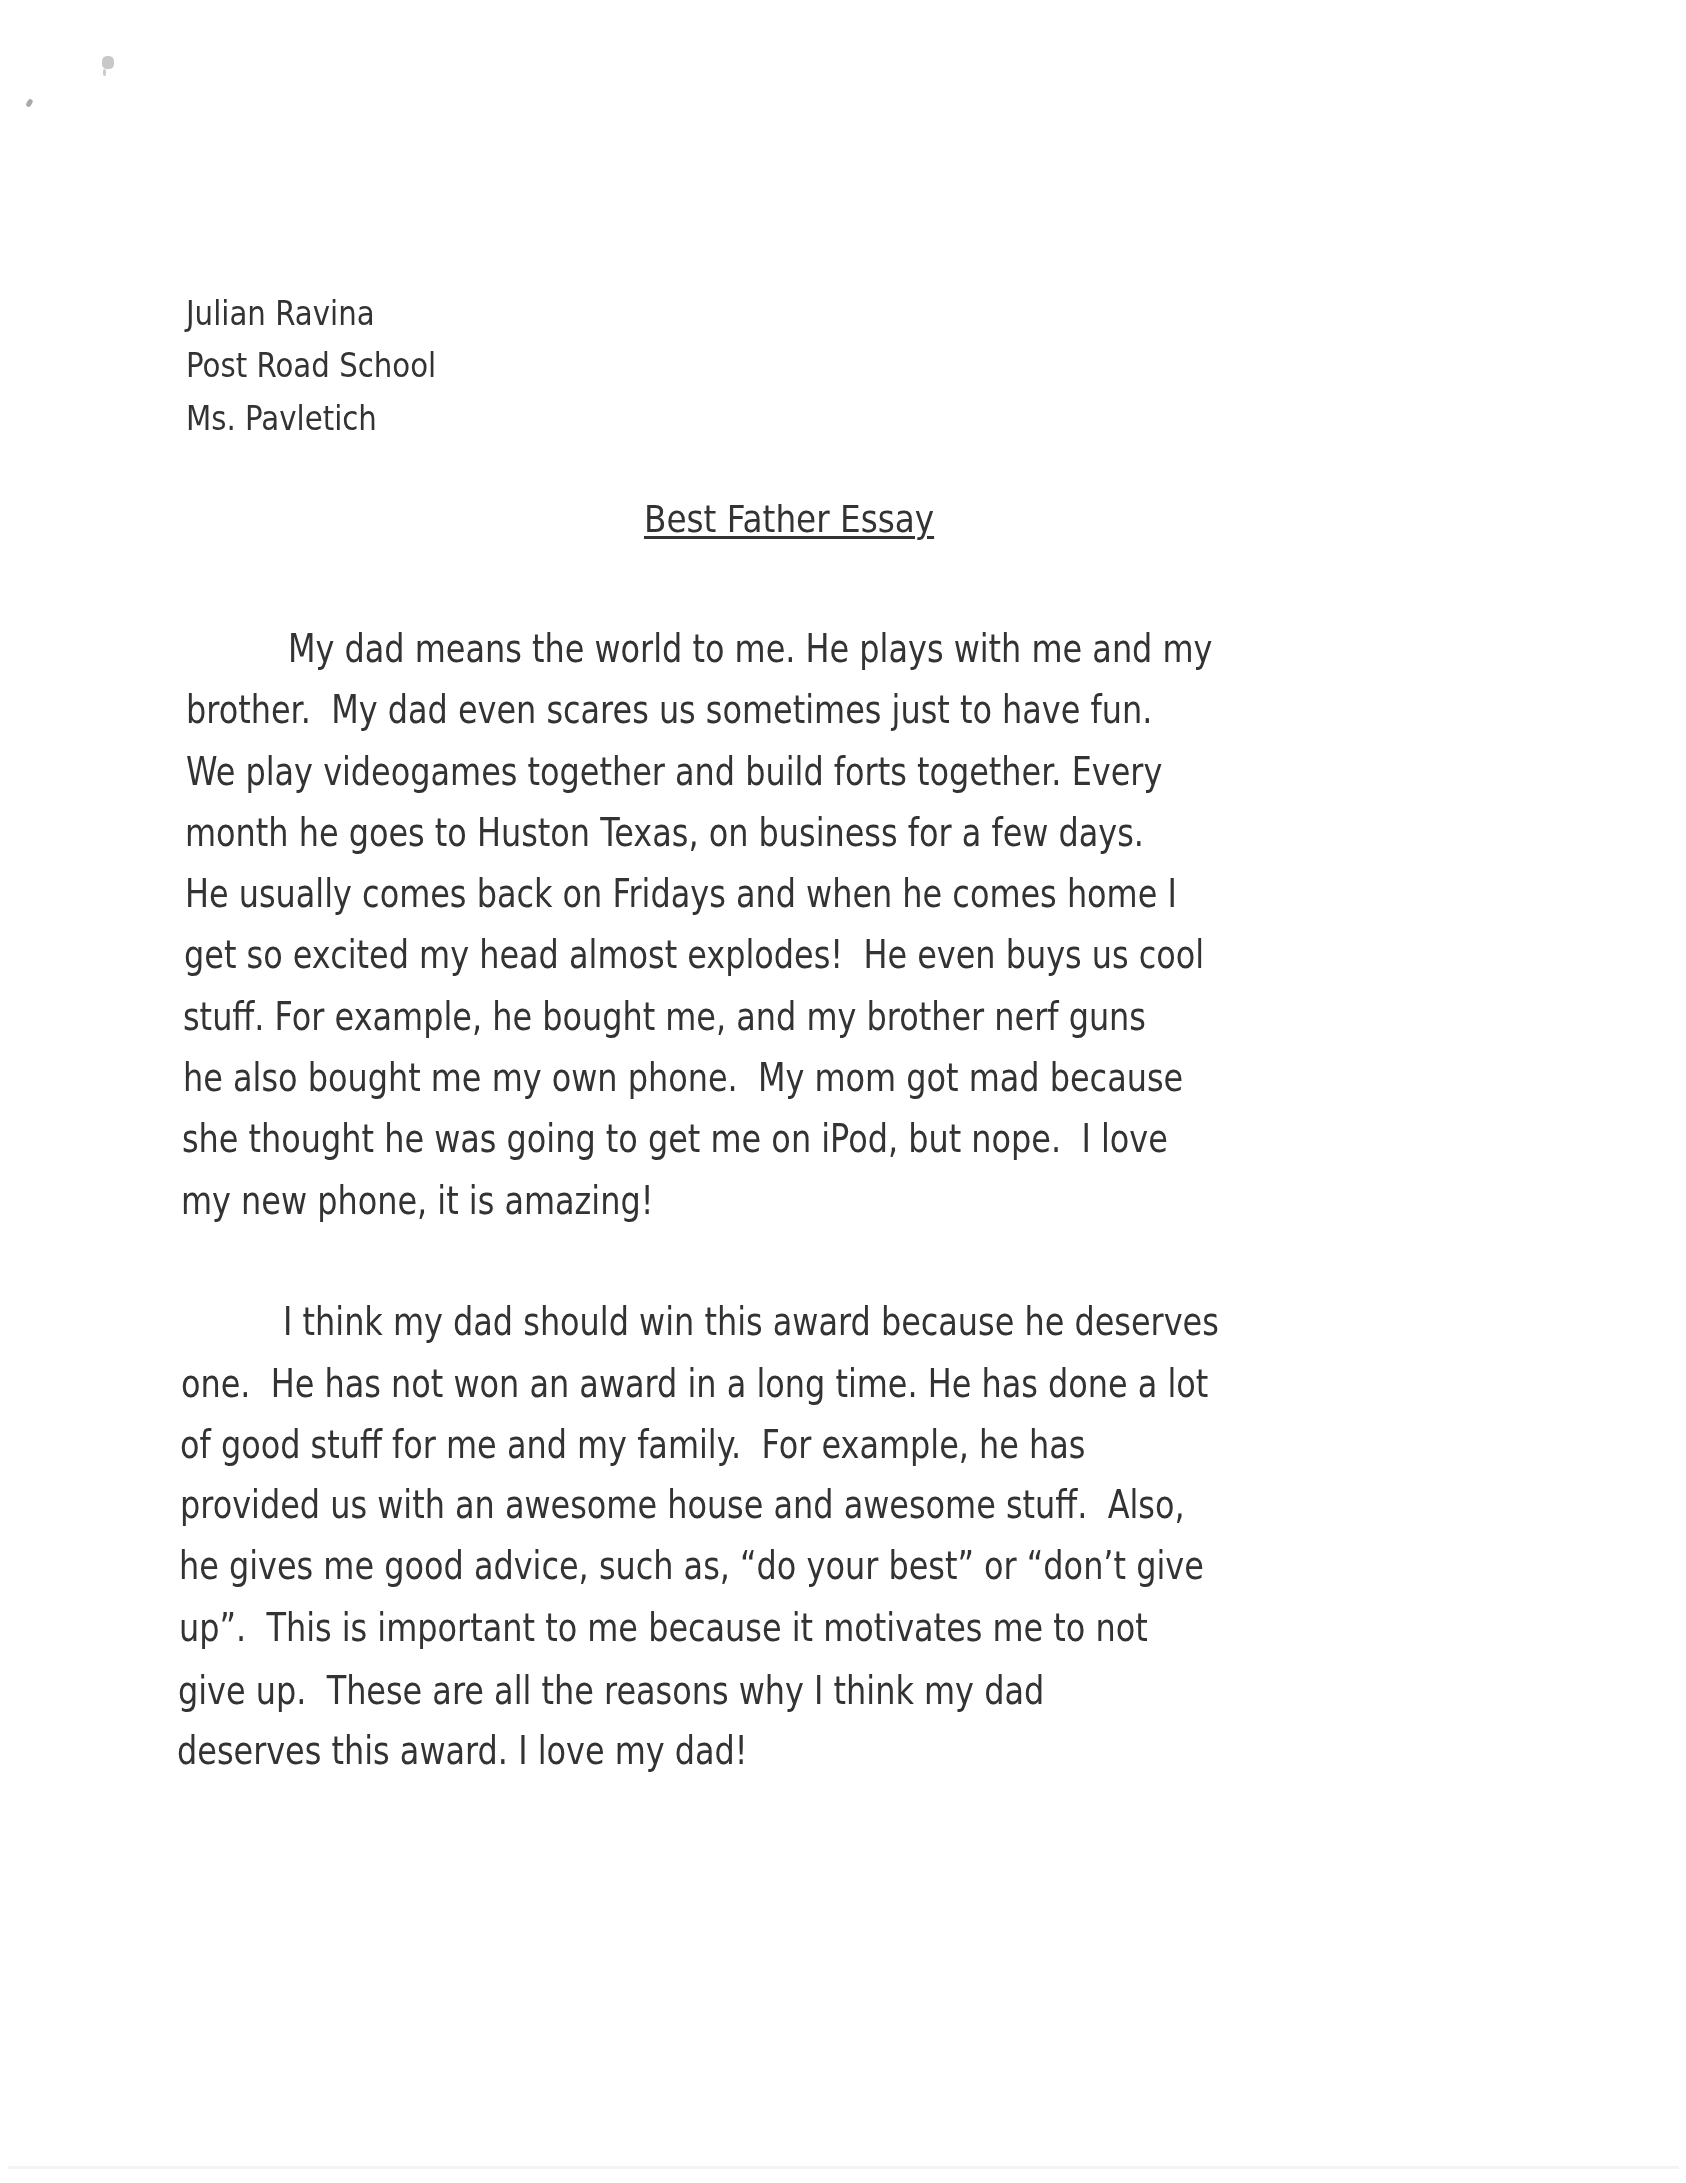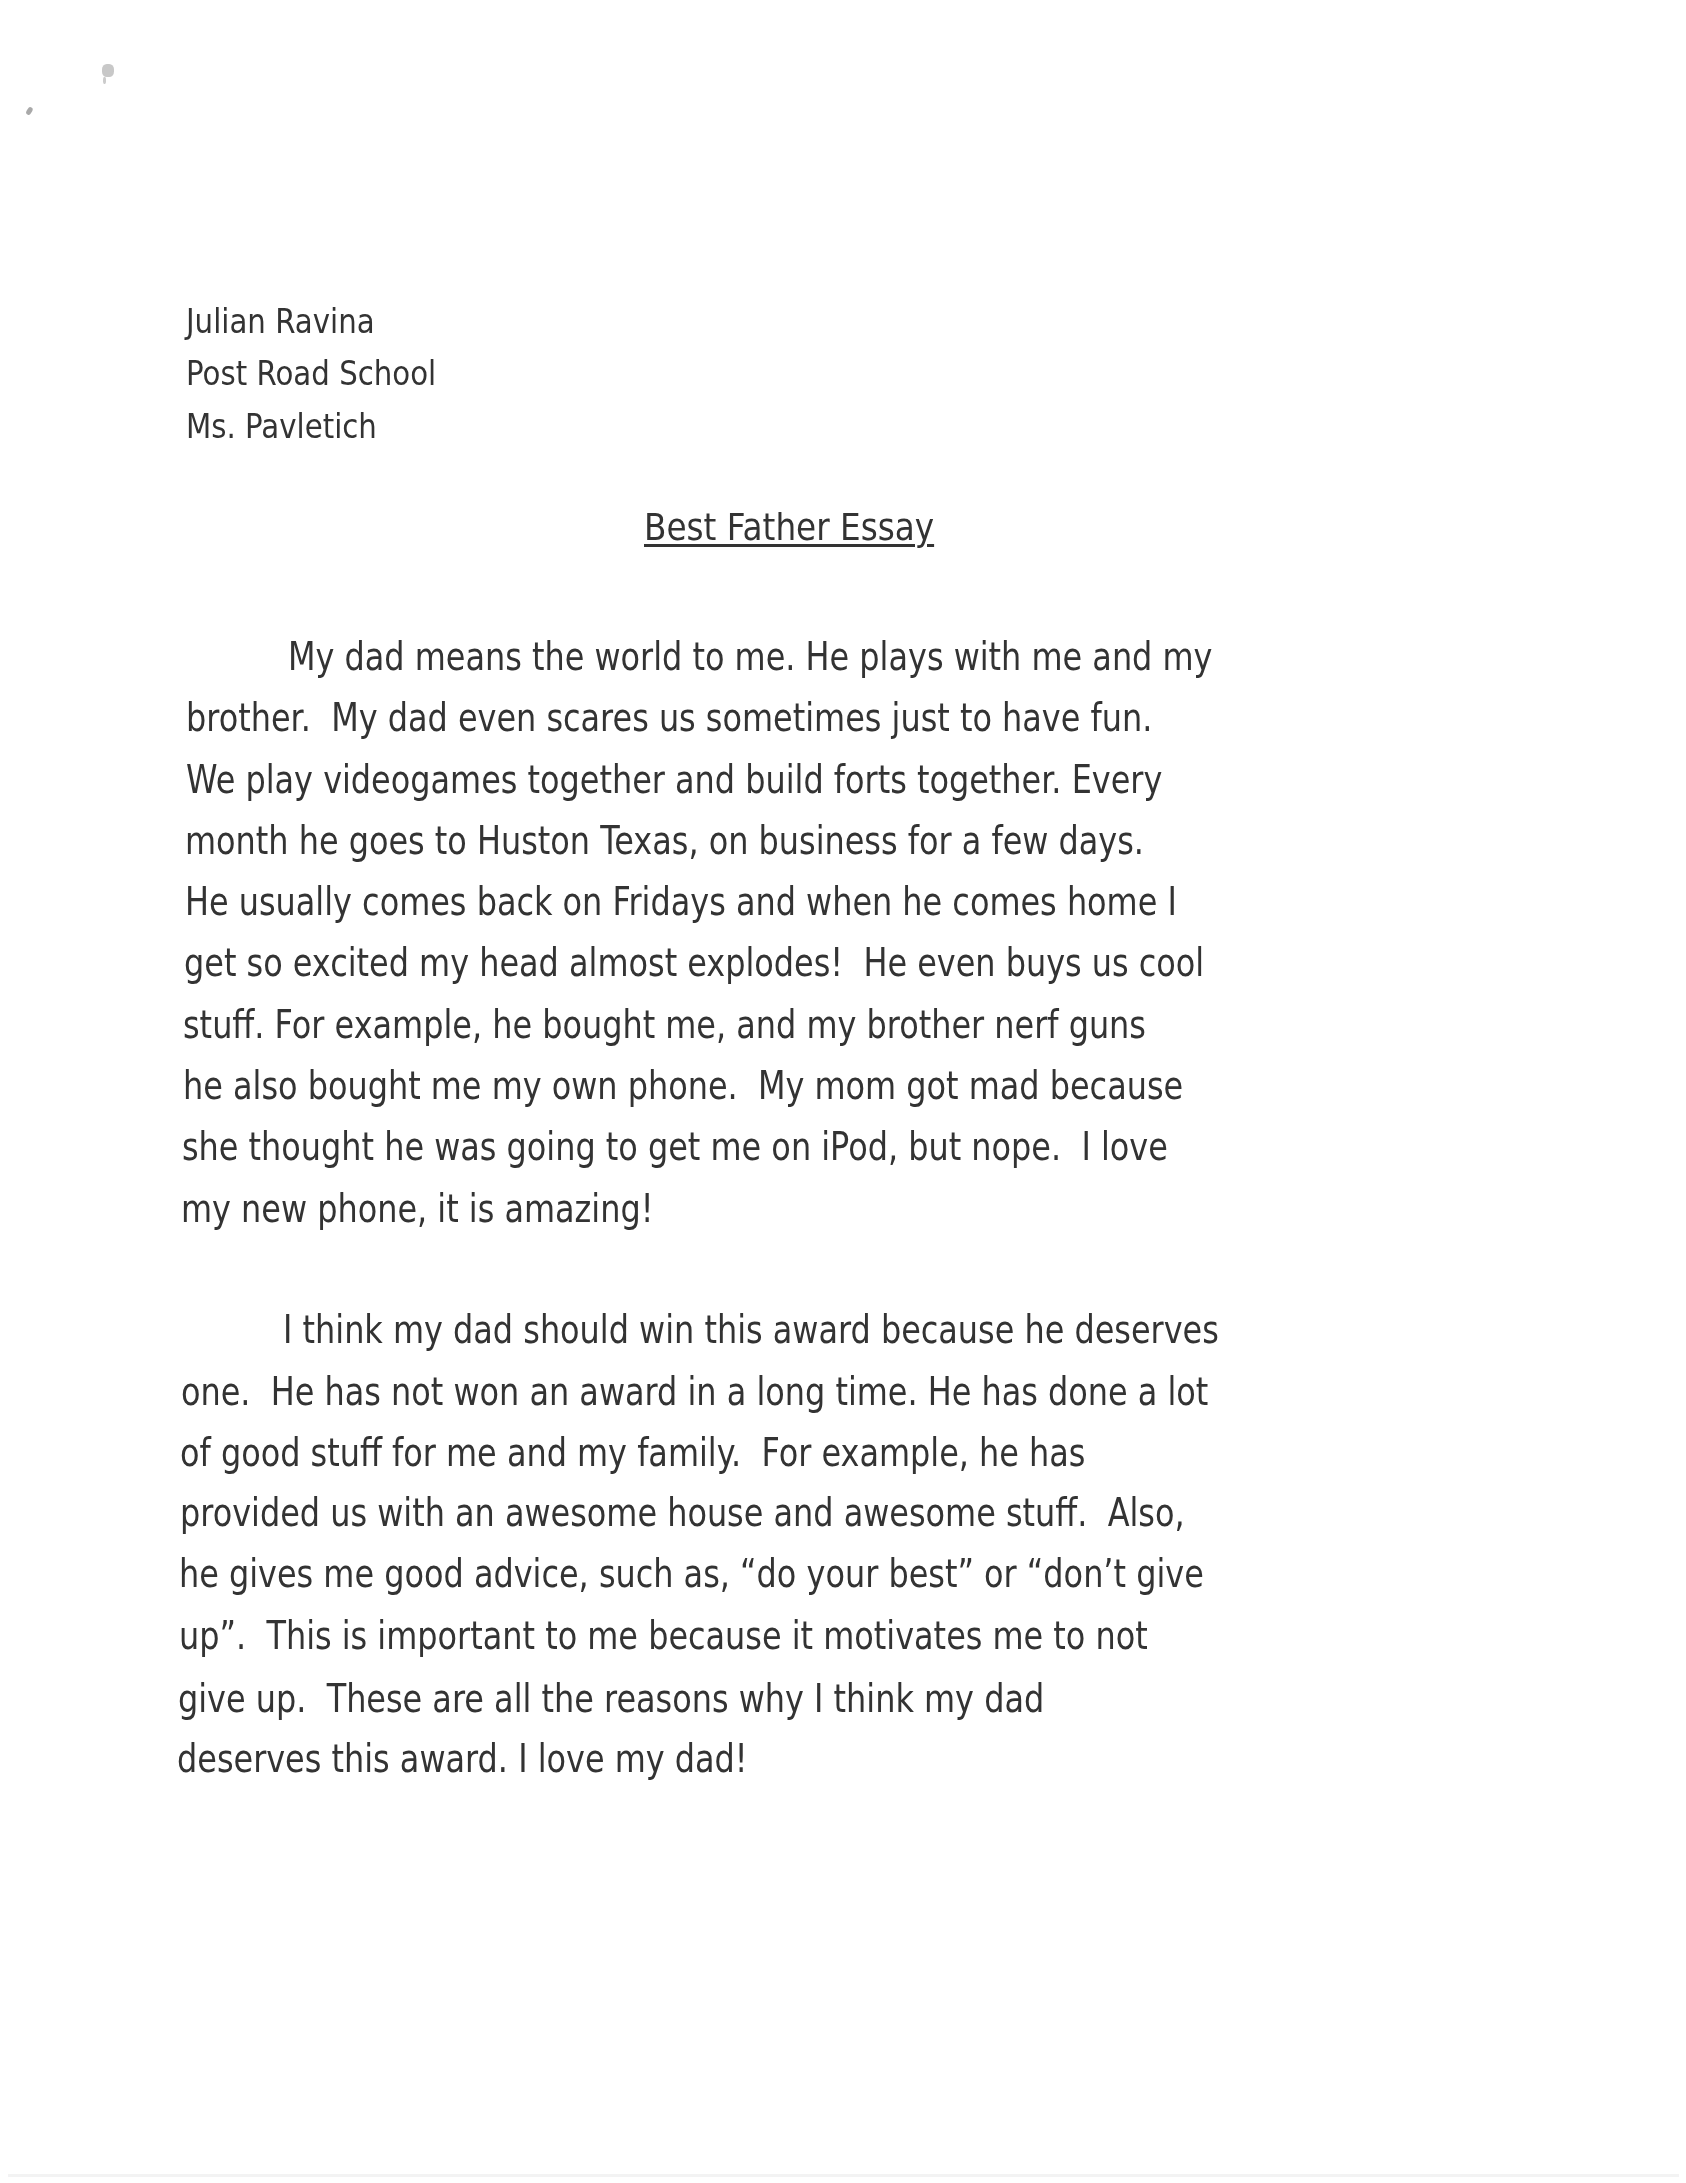--- a/index.html
+++ b/index.html
@@ -10,21 +10,21 @@
     body {
       width: 1687px;
       height: 2183px;
       position: relative;
       overflow: hidden;
       font-family: "DejaVu Sans", sans-serif;
       color: #333333;
     }
     .page {
       position: absolute;
-      left: 0; top: 8px;
+      left: 0; top: 0;
       width: 1687px;
       height: 2034px;
       background: #ffffff;
     }
     .speck {
       position: absolute;
       background: #9a9a9a;
       border-radius: 40%;
     }
     .speck.s1 { left: 102px; top: 56px; width: 11.8px; height: 13.4px; opacity: 0.55; }

